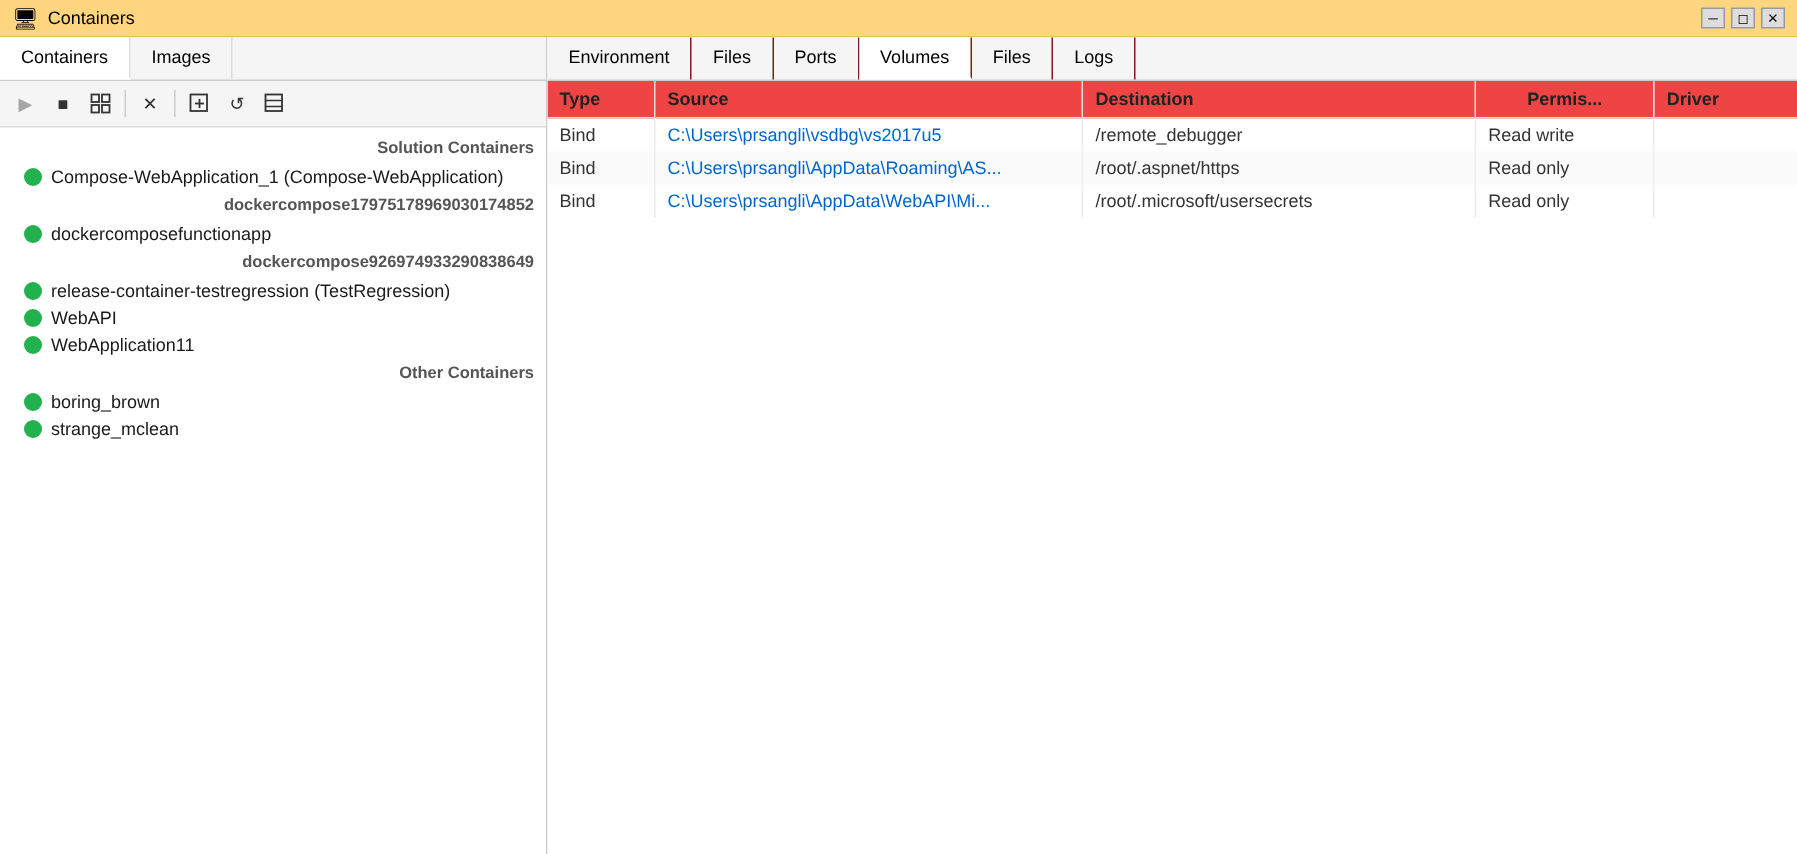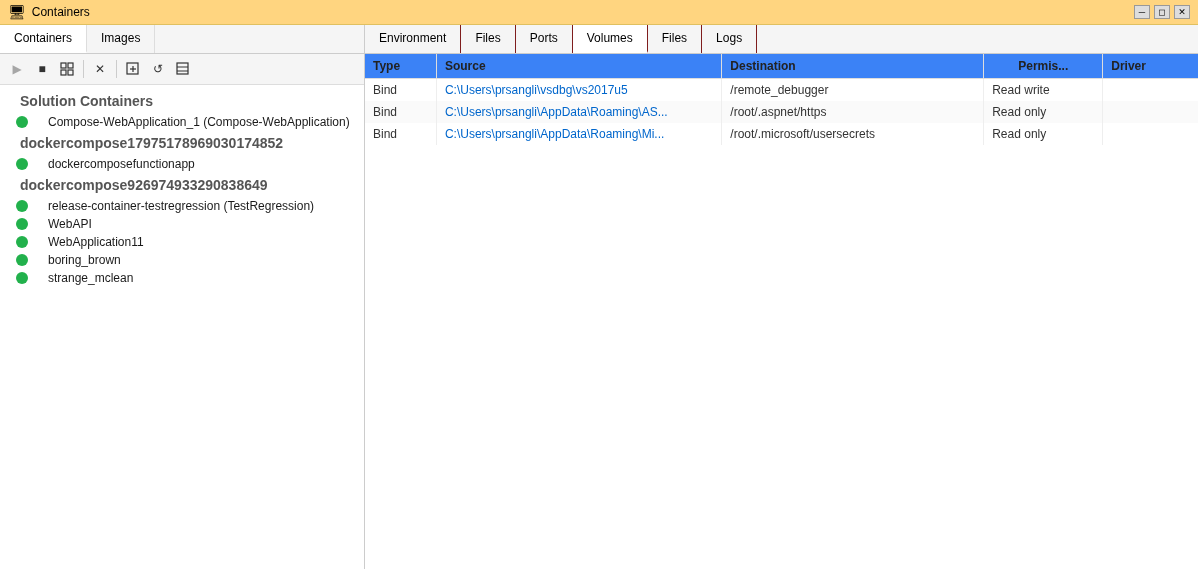--- a/index.html
+++ b/index.html
@@ -71,31 +71,32 @@
       display: flex; align-items: center; justify-content: center;
       font-size: 12px;
       color: #333;
     }
     .toolbar-btn.disabled { opacity: 0.4; cursor: default; }
     .toolbar-divider { width: 1px; height: 18px; background: #ccc; margin: 0 2px; }
 
     .tree-area { overflow-y: auto; flex: 1; padding: 4px 0; }
 
     .group-header {
-      padding: 4px 20px;
-      font-size: 14px;
+      padding: 4px 8px;
+      font-size: 11px;
       color: #555;
       font-weight: 600;
+      text-align: right;
     }
     .tree-item {
       display: flex;
       align-items: center;
       padding: 2px 8px 2px 16px;
       cursor: pointer;
-      gap: 20px;
+      gap: 6px;
     }
 
     .green-circle {
       width: 12px; height: 12px;
       border-radius: 50%;
       background: #22b14c;
       flex-shrink: 0;
     }
 
     .tree-item-text { font-size: 12px; color: #1a1a1a; }
@@ -128,21 +129,21 @@
     }
 
     .table-container { flex: 1; overflow-y: auto; }
 
     table {
       width: 100%;
       border-collapse: collapse;
       font-size: 12px;
     }
     thead tr {
-      background: #3b82f6;
+      background: #ef4444;
       border-bottom: 1px solid #ddd;
     }
     thead th {
       text-align: left;
       padding: 5px 8px;
       font-weight: 600;
       color: #222;
       border-right: 1px solid #ddd;
       user-select: none;
       cursor: pointer;
@@ -249,20 +250,21 @@
 
       <div class="tree-item">
         <div class="green-circle"></div>
         <span class="tree-item-text">WebAPI</span>
       </div>
       <div class="tree-item">
         <div class="green-circle"></div>
         <span class="tree-item-text">WebApplication11</span>
       </div>
 
+      <div class="group-header">Other Containers</div>
       <div class="tree-item">
         <div class="green-circle"></div>
         <span class="tree-item-text">boring_brown</span>
       </div>
       <div class="tree-item">
         <div class="green-circle"></div>
         <span class="tree-item-text">strange_mclean</span>
       </div>
     </div>
   </div>
@@ -298,21 +300,21 @@
             </tr>
             <tr>
               <td>Bind</td>
               <td><a class="source-link cursor-hand" href="#">C:\Users\prsangli\AppData\Roaming\AS...</a></td>
               <td>/root/.aspnet/https</td>
               <td>Read only</td>
               <td></td>
             </tr>
             <tr>
               <td>Bind</td>
-              <td><a class="source-link cursor-hand" href="#">C:\Users\prsangli\AppData\Roaming\Mi...</a></td>
+              <td><a class="source-link cursor-hand" href="#">C:\Users\prsangli\AppData\WebAPI\Mi...</a></td>
               <td>/root/.microsoft/usersecrets</td>
               <td>Read only</td>
               <td></td>
             </tr>
           </tbody>
       </table>
     </div>
   </div>
 
 </div>

